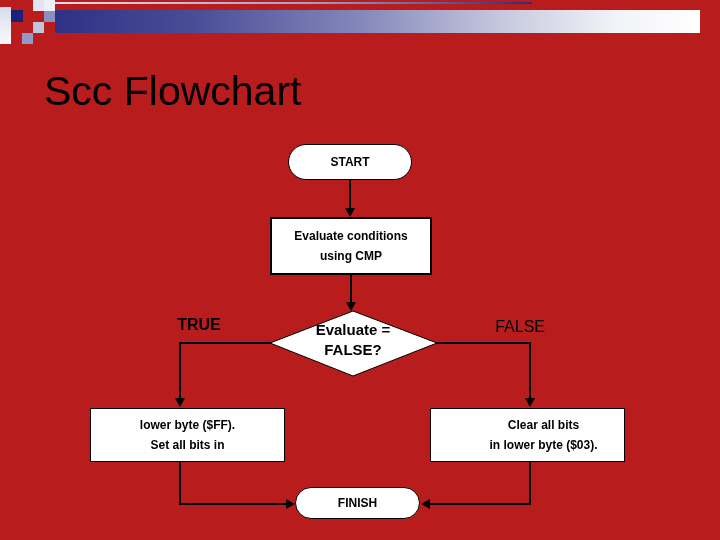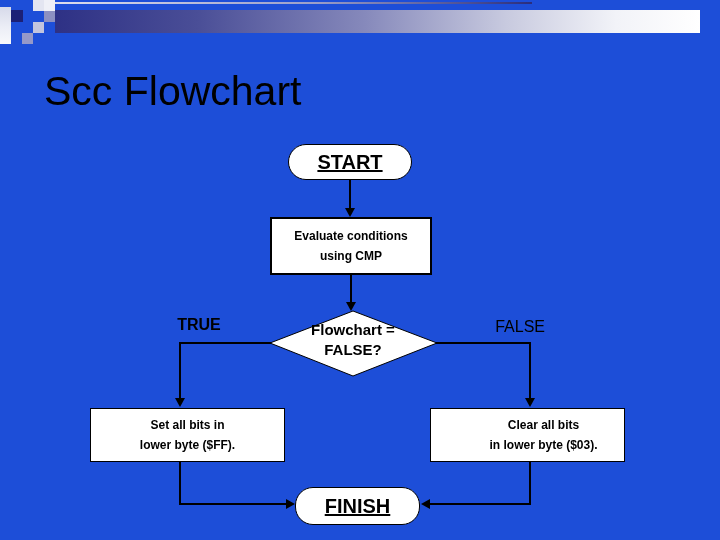--- a/index.html
+++ b/index.html
@@ -1,17 +1,17 @@
 <!DOCTYPE html>
 <html><head>
 <meta charset="utf-8">
 <style>
   html,body{margin:0;padding:0;background:#fff;}
   .slide{
-    position:relative;width:720px;height:540px;background:#1d4ed8;
+    position:relative;width:720px;height:540px;background:#b91c1c;
     font-family:"Liberation Sans",sans-serif;color:#000;overflow:hidden;
   }
   
   .deco{position:absolute;}
   .top-hairline{left:55px;top:2px;width:477px;height:2px;
     background:linear-gradient(to right,#dcdeed 0%,#9b9ec8 55%,#2a2d7e 100%);}
   .accent-bar{left:55px;top:10px;width:645px;height:23px;
     background:linear-gradient(to right,#2e3185 0%,#4a4e97 22%,#8689bb 48%,#c8cadf 70%,#f2f3f8 87%,#ffffff 100%);}
   .sq-col{left:0;top:7px;width:11px;height:37px;
     background:linear-gradient(to bottom,#d7daea 0%,#eceef6 55%,#f8f9fc 100%);}
@@ -25,26 +25,26 @@
   .title{
     position:absolute;left:44px;top:68px;margin:0;
     font-size:41px;font-weight:400;letter-spacing:0;color:#000;
   }
   
   .node{
     position:absolute;background:#fff;border:1px solid #000;
     display:flex;flex-direction:column;align-items:center;justify-content:center;
     font-size:12px;font-weight:700;line-height:20px;text-align:center;box-sizing:border-box;
   }
-  .stadium{border-radius:18px;font-size:20px;text-decoration:underline;}
+  .stadium{border-radius:18px;font-size:12px;}
   #n-start{left:288px;top:144px;width:124px;height:36px;}
   #n-evaluate{left:270px;top:217px;width:162px;height:58px;border-width:2px;}
   #n-set{left:90px;top:408px;width:195px;height:54px;}
   #n-clear{left:430px;top:408px;width:195px;height:54px;padding-left:32px;}
-  #n-finish{left:295px;top:487px;width:125px;height:38px;}
+  #n-finish{left:295px;top:487px;width:125px;height:32px;}
   .diamond-text{
     position:absolute;left:283px;top:320px;width:140px;
     font-size:15px;font-weight:700;line-height:20px;text-align:center;
   }
   .branch-label{
     position:absolute;font-size:16px;font-weight:400;text-align:center;width:80px;
   }
   #lbl-true{left:159px;top:316px;font-weight:bold;}
   #lbl-false{left:465px;top:318px;text-align:right;}
   
@@ -101,30 +101,30 @@
   <div class="node stadium" id="n-start">
     <span>START</span>
   </div>
 
   <div class="node" id="n-evaluate">
     <span>Evaluate conditions</span>
     <span>using CMP</span>
   </div>
 
   <div class="diamond-text">
-    <div>Flowchart =</div>
+    <div>Evaluate =</div>
     <div>FALSE?</div>
   </div>
 
   <div class="branch-label" id="lbl-true">TRUE</div>
   <div class="branch-label" id="lbl-false">FALSE</div>
 
   <div class="node" id="n-set">
+    <span>lower byte ($FF).</span>
     <span>Set all bits in</span>
-    <span>lower byte ($FF).</span>
   </div>
 
   <div class="node" id="n-clear">
     <span>Clear all bits</span>
     <span>in lower byte ($03).</span>
   </div>
 
   <div class="node stadium" id="n-finish">
     <span>FINISH</span>
   </div>

